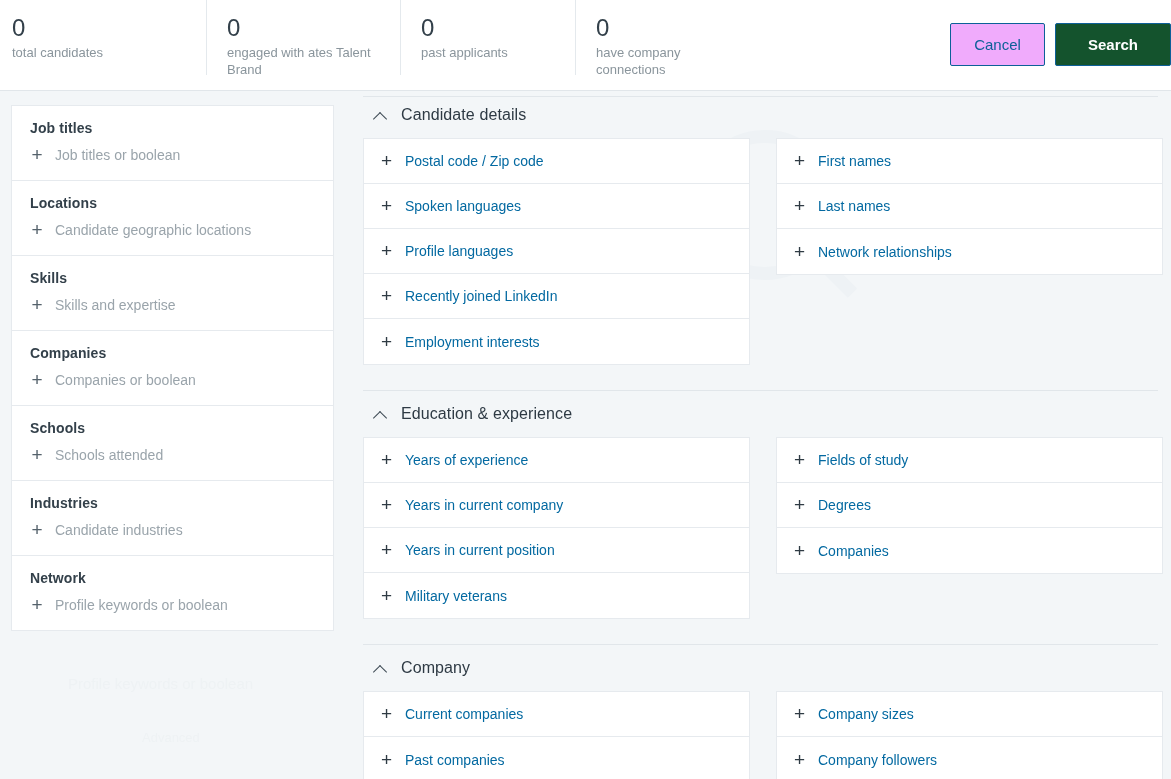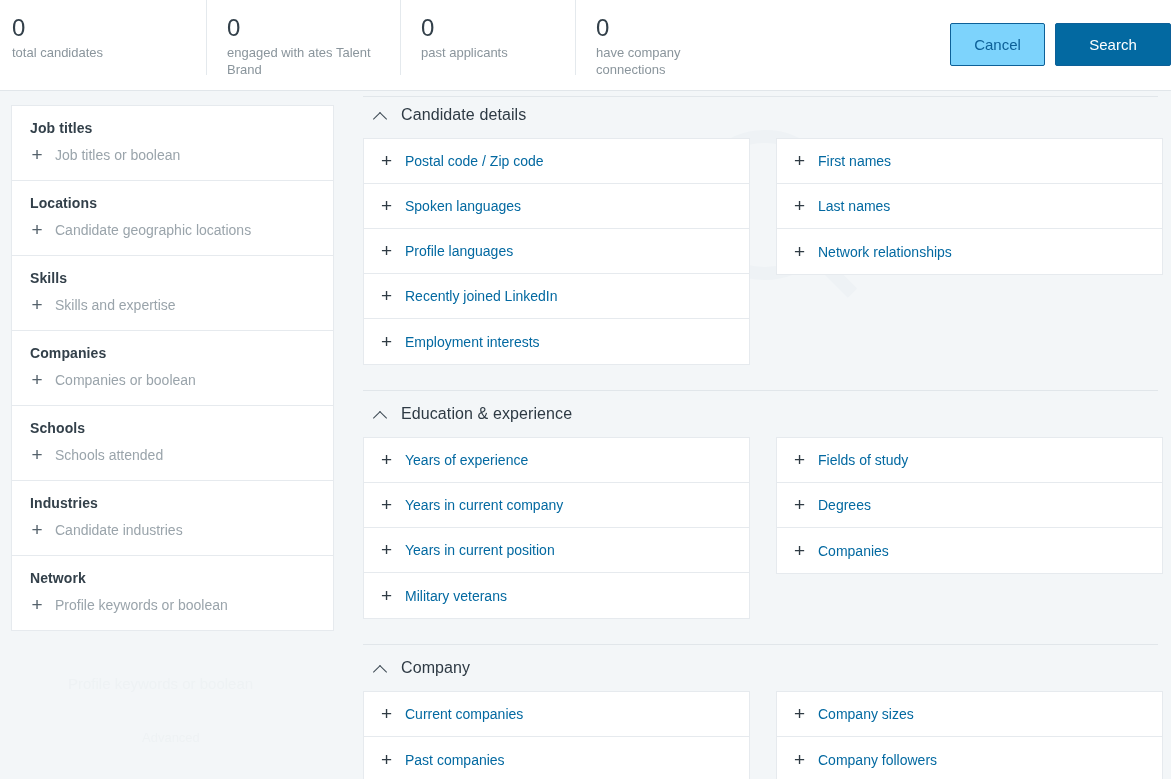--- a/index.html
+++ b/index.html
@@ -115,30 +115,30 @@
     border-radius: 2px;
     cursor: pointer;
     height: 43px;
     line-height: 1;
     display: inline-flex;
     align-items: center;
     justify-content: center;
   }
   .btn-cancel {
     width: 95px;
-    background: #7dd3fc;
+    background: #f0abfc;
     border: 1px solid #0d6098;
     color: #0d6098;
   }
   .btn-search {
     width: 116px;
-    background: #0369a1;
+    background: #14532d;
     border: 1px solid #0d6098;
     color: #ffffff;
-    font-weight: 400;
+    font-weight: 700;
   }
 
   
   #body-wrap {
     position: absolute;
     left: 0; top: 92px;
     width: 1118px;
     height: 687px;
     z-index: 3;
   }

